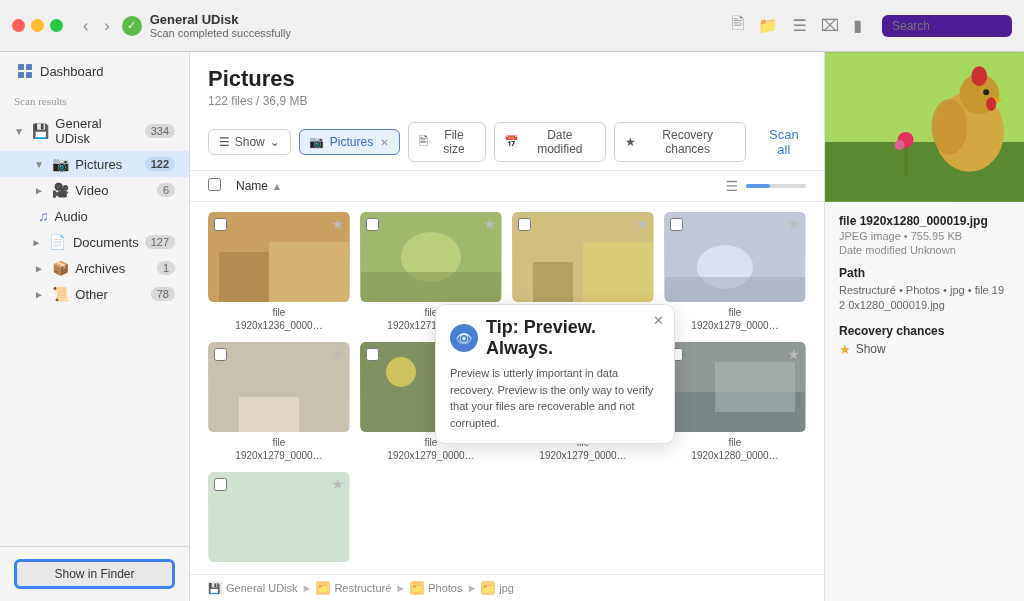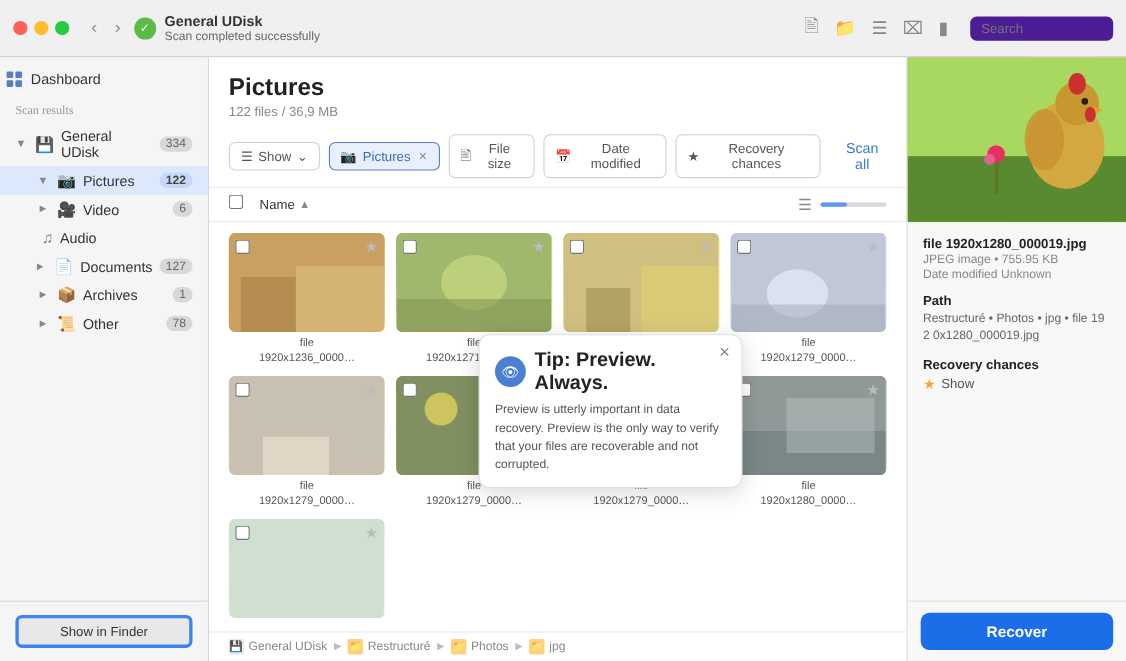--- a/index.html
+++ b/index.html
@@ -105,23 +105,23 @@
     .sidebar {
       width: 190px;
       background: #f5f5f5;
       border-right: 1px solid #d8d8d8;
       display: flex;
       flex-direction: column;
       flex-shrink: 0;
     }
     .sidebar-dashboard {
       display: flex;
-      align-items: center;
+      align-items: flex-start;
       gap: 8px;
-      padding: 12px 6px;
+      padding: 12px 18px;
       font-size: 13px;
       font-weight: 500;
       color: #333;
       cursor: pointer;
     }
     .grid-icon {
       display: grid;
       grid-template-columns: 1fr 1fr;
       gap: 2px;
       width: 14px;
@@ -859,18 +859,15 @@
       <div class="file-meta">JPEG image • 755.95 KB</div>
       <div class="file-meta">Date modified  Unknown</div>
       <div class="info-section-title">Path</div>
       <div class="path-text">Restructuré • Photos • jpg • file 192 0x1280_000019.jpg</div>
       <div class="info-section-title">Recovery chances</div>
       <div class="recovery-row">
         <span class="star-gold">★</span>
         <span class="high-label">Show</span>
       </div>
     </div>
-    <div class="right-panel-footer">
-      <button class="recover-btn">Recover</button>
-    </div>
   </div>
 
 </div>
 
 </body></html>

